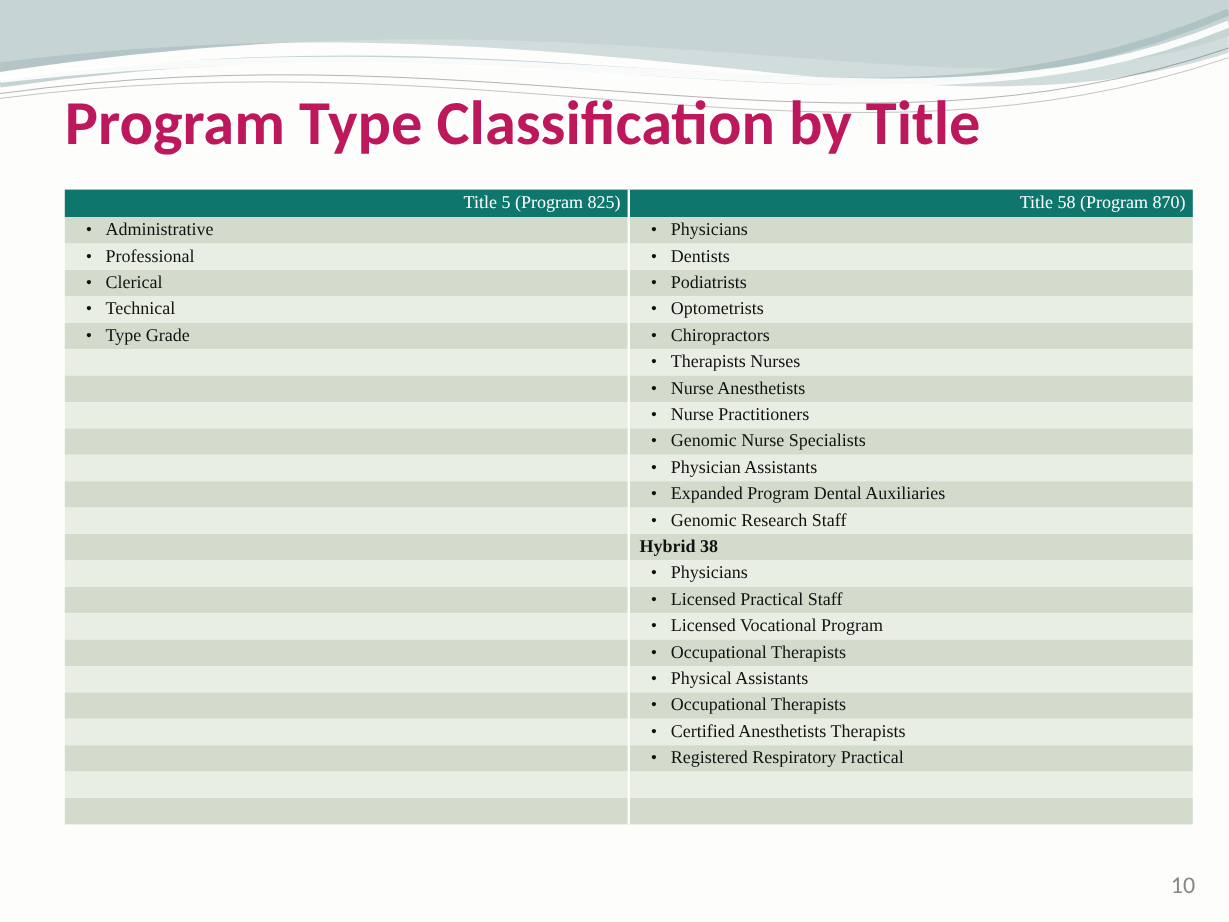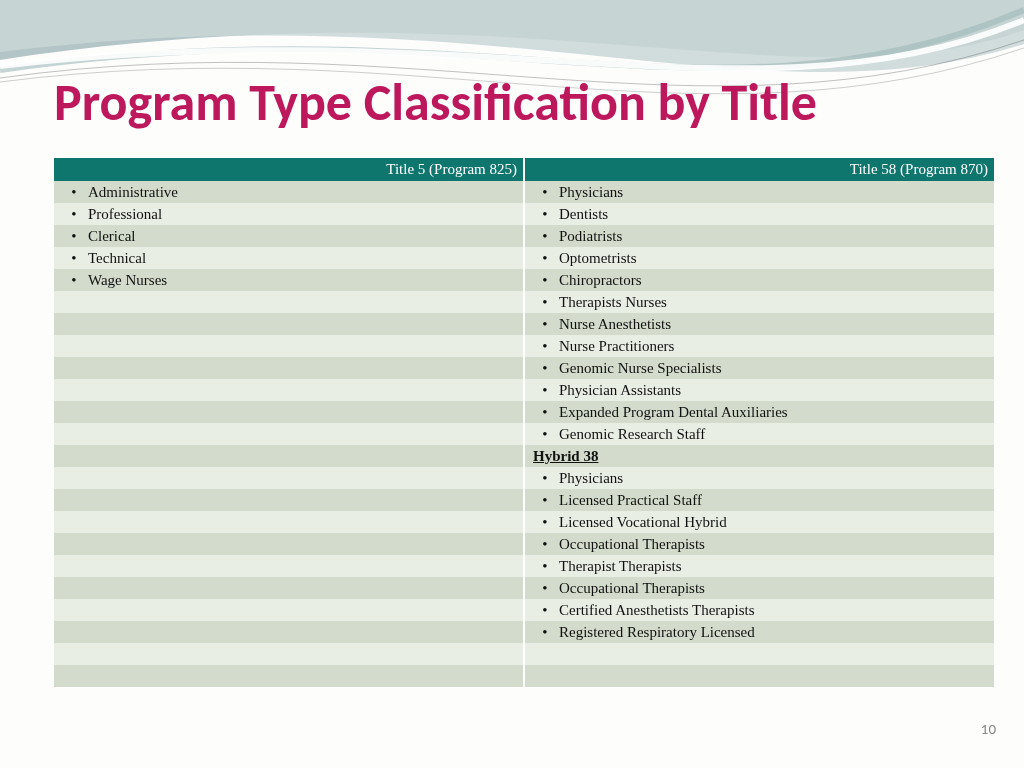--- a/index.html
+++ b/index.html
@@ -69,28 +69,27 @@
     text-align: center;
     font-size: 15px;
     line-height: 1;
   }
   .bullet-text {
     flex: 1;
   }
   .subhead {
     font-weight: bold;
     padding-left: 2px;
-    text-decoration: underline;
   }
   .pagenum {
     position: absolute;
     right: 28px;
-    bottom: 30px;
+    bottom: 18px;
     font-family: "Calibri", "Segoe UI", Arial, sans-serif;
-    font-size: 15px;
+    font-size: 20px;
     color: #888;
     z-index: 2;
   }
 </style>
 </head>
 <body>
 
 <svg class="bg-swoosh" viewBox="0 0 1024 180" preserveAspectRatio="none">
   <path d="M0,0 L1024,0 L1024,30 C800,110 520,-20 0,60 Z" fill="#b4c5c7"></path>
   <path d="M0,0 L1024,0 L1024,44 C760,128 500,-10 0,52 Z" fill="#c9d6d6" opacity="0.85"></path>
@@ -164,21 +163,21 @@
             <span class="bullet-row">
               <span class="bullet-dot">•</span>
               <span class="bullet-text">Optometrists</span>
             </span>
           </td>
         </tr>
         <tr class="odd">
           <td>
             <span class="bullet-row">
               <span class="bullet-dot">•</span>
-              <span class="bullet-text">Wage Nurses</span>
+              <span class="bullet-text">Type Grade</span>
             </span>
           </td>
           <td>
             <span class="bullet-row">
               <span class="bullet-dot">•</span>
               <span class="bullet-text">Chiropractors</span>
             </span>
           </td>
         </tr>
         <tr class="even">
@@ -264,39 +263,39 @@
               <span class="bullet-dot">•</span>
               <span class="bullet-text">Licensed Practical Staff</span>
             </span>
           </td>
         </tr>
         <tr class="even">
           <td></td>
           <td>
             <span class="bullet-row">
               <span class="bullet-dot">•</span>
-              <span class="bullet-text">Licensed Vocational Hybrid</span>
+              <span class="bullet-text">Licensed Vocational Program</span>
             </span>
           </td>
         </tr>
         <tr class="odd">
           <td></td>
           <td>
             <span class="bullet-row">
               <span class="bullet-dot">•</span>
               <span class="bullet-text">Occupational Therapists</span>
             </span>
           </td>
         </tr>
         <tr class="even">
           <td></td>
           <td>
             <span class="bullet-row">
               <span class="bullet-dot">•</span>
-              <span class="bullet-text">Therapist Therapists</span>
+              <span class="bullet-text">Physical Assistants</span>
             </span>
           </td>
         </tr>
         <tr class="odd">
           <td></td>
           <td>
             <span class="bullet-row">
               <span class="bullet-dot">•</span>
               <span class="bullet-text">Occupational Therapists</span>
             </span>
@@ -309,21 +308,21 @@
               <span class="bullet-dot">•</span>
               <span class="bullet-text">Certified Anesthetists Therapists</span>
             </span>
           </td>
         </tr>
         <tr class="odd">
           <td></td>
           <td>
             <span class="bullet-row">
               <span class="bullet-dot">•</span>
-              <span class="bullet-text">Registered Respiratory Licensed</span>
+              <span class="bullet-text">Registered Respiratory Practical</span>
             </span>
           </td>
         </tr>
         <tr class="even">
           <td></td>
           <td></td>
         </tr>
         <tr class="odd">
           <td></td>
           <td></td>

